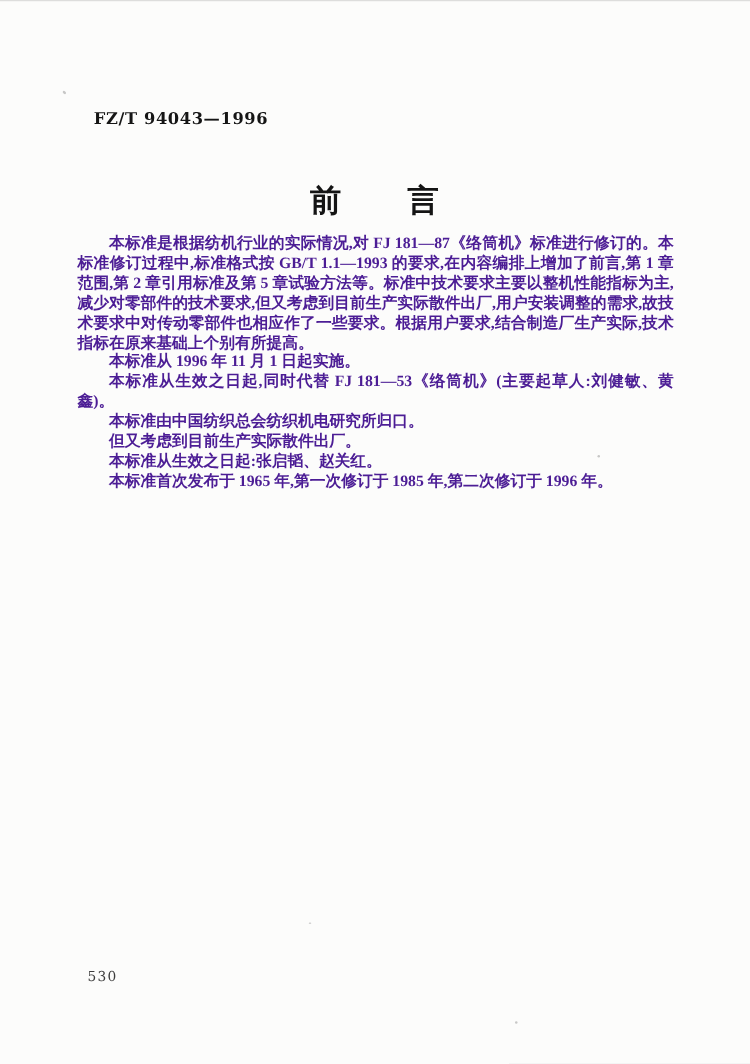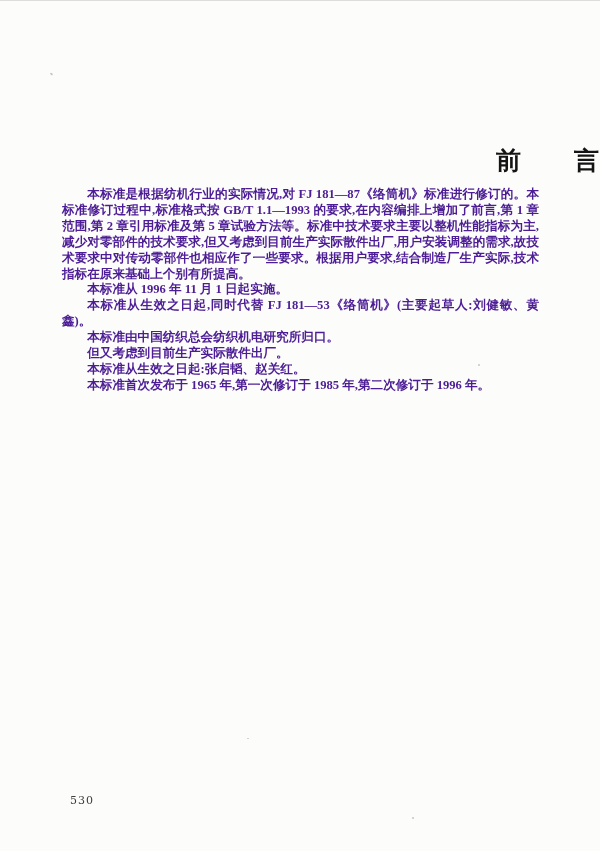--- a/index.html
+++ b/index.html
@@ -33,21 +33,21 @@
     letter-spacing: 0.5px;
     color: #151515;
     font-family: "DejaVu Serif", "Liberation Serif", serif;
   }
   .title {
     position: absolute;
     left: 0;
     top: 144px;
     width: 100%;
     margin: 0;
-    text-align: right;
+    text-align: center;
     font-size: 25px;
     font-weight: bold;
     color: #141414;
     letter-spacing: 1px;
   }
   .body {
     position: absolute;
     left: 62px;
     top: 187px;
     width: 477px;
@@ -58,21 +58,21 @@
     text-align: justify;
   }
   .body p {
     margin: 0;
     padding: 0;
     text-indent: 2em;
   }
   .page-number {
     position: absolute;
     left: 70px;
-    top: 794px;
+    top: 775px;
     font-size: 11px;
     color: #3c3c3c;
     letter-spacing: 1px;
     font-family: "DejaVu Serif", "Liberation Serif", serif;
   }
   .speck {
     position: absolute;
     border-radius: 50%;
     background: rgba(60,60,60,0.28);
   }
@@ -80,20 +80,21 @@
   .speck.s2 { left: 478px; top: 364px; width: 2px; height: 2px; }
   .speck.s3 { left: 412px; top: 817px; width: 2px; height: 2px; }
   .speck.s4 { left: 247px; top: 738px; width: 2px; height: 1px; }
 </style>
 </head>
 <body>
 
 <div class="page">
   <div class="scan-edge-top"></div>
 
+  <div class="doc-code">FZ/T 94043—1996</div>
 
   <h1 class="title">前　　言</h1>
 
   <div class="body">
     <p class="para">本标准是根据纺机行业的实际情况,对 FJ 181—87《络筒机》标准进行修订的。本标准修订过程中,标准格式按 GB/T 1.1—1993 的要求,在内容编排上增加了前言,第 1 章范围,第 2 章引用标准及第 5 章试验方法等。标准中技术要求主要以整机性能指标为主,减少对零部件的技术要求,但又考虑到目前生产实际散件出厂,用户安装调整的需求,故技术要求中对传动零部件也相应作了一些要求。根据用户要求,结合制造厂生产实际,技术指标在原来基础上个别有所提高。</p>
     <p class="para">本标准从 1996 年 11 月 1 日起实施。</p>
     <p class="para">本标准从生效之日起,同时代替 FJ 181—53《络筒机》(主要起草人:刘健敏、黄鑫)。</p>
     <p class="para">本标准由中国纺织总会纺织机电研究所归口。</p>
     <p class="para">但又考虑到目前生产实际散件出厂。</p>
     <p class="para">本标准从生效之日起:张启韬、赵关红。</p>

